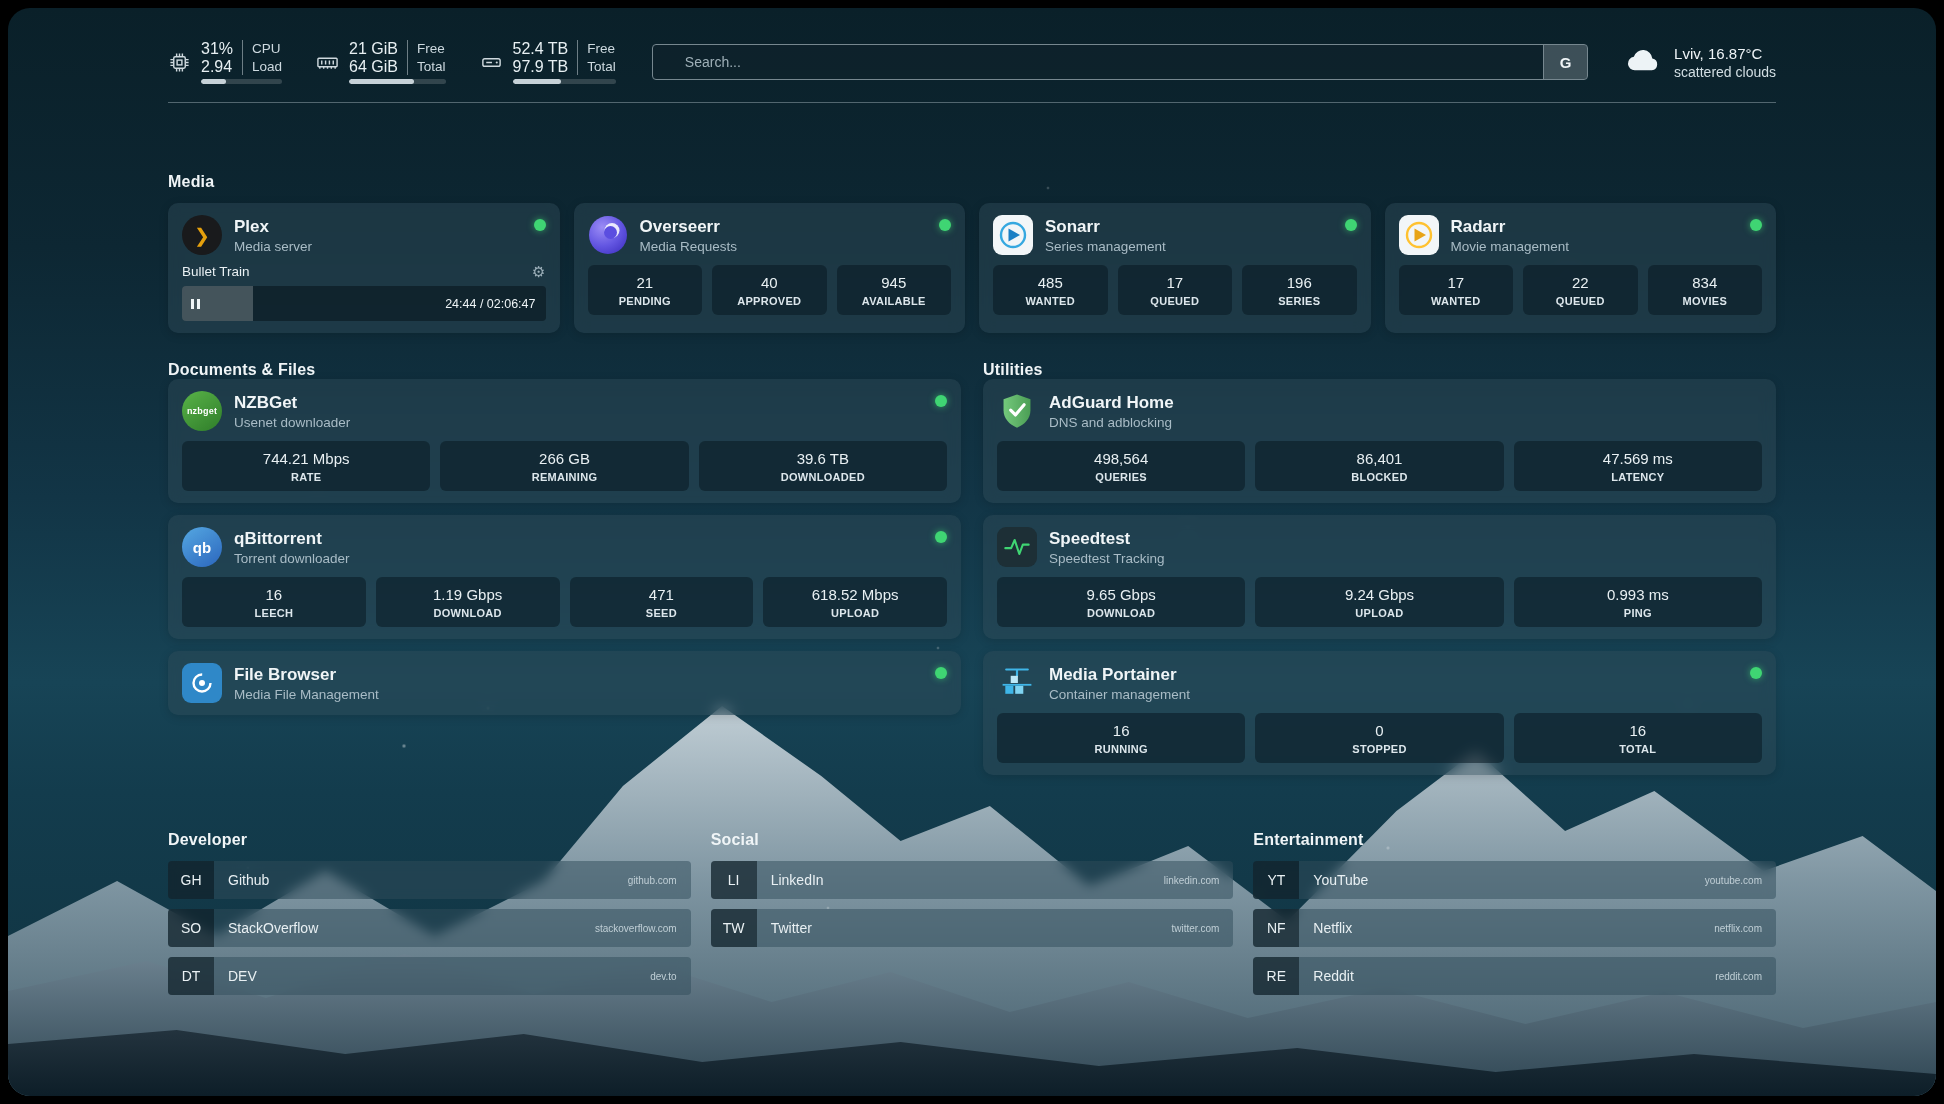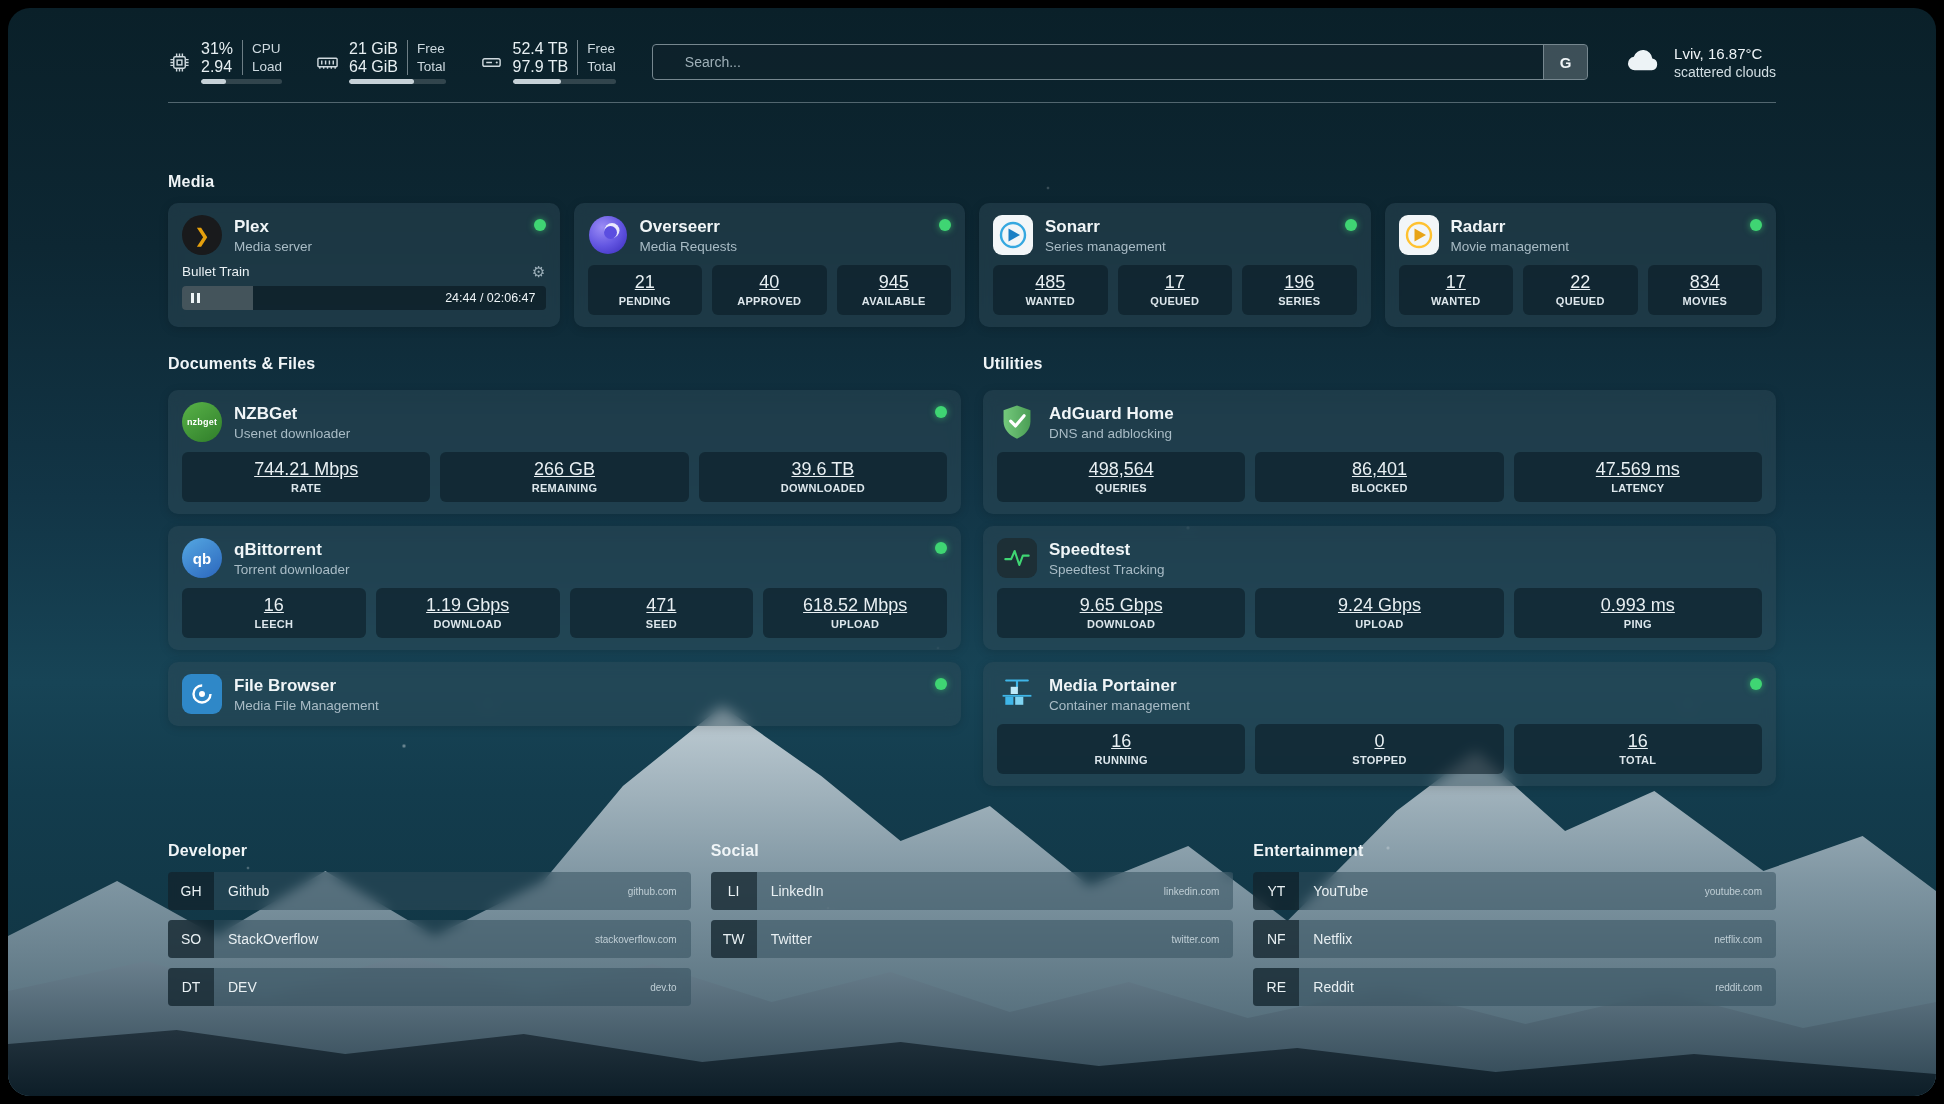--- a/index.html
+++ b/index.html
@@ -73,37 +73,37 @@
   .tile-plex { background:#191a1c; border-radius:50%; color:#e5a00d; font-size:19px; font-weight:700; }
   .tile-nzb { background:linear-gradient(145deg,#59b348,#2f7d2a); border-radius:50%; color:#fff;
     font-size:9px; font-weight:700; letter-spacing:.2px; }
   .tile-qb { background:linear-gradient(145deg,#55a8e2,#2b66bd); border-radius:50%; color:#fff;
     font-size:15px; font-weight:700; }
   .tile-fb { background:#2f88c8; border-radius:9px; }
   .tile-speed { background:#1d2f36; border-radius:9px; }
 
   .stats { display:flex; gap:10px; margin-top:10px; }
   .stat { flex:1; background:rgba(10,26,34,.55); border-radius:6px; padding:8px 4px; text-align:center; }
-  .sv { font-size:18px; color:#e9f0f3; line-height:19px;text-decoration:underline; }
+  .sv { font-size:15px; color:#e9f0f3; line-height:19px; }
   .sl { font-size:11px; font-weight:700; color:#dde7ec; margin-top:3px; letter-spacing:.3px; }
 
   
   .np-row { display:flex; align-items:center; margin-top:9px; }
   .np-name { font-size:13.5px; color:#e9f0f3; }
   .np-gear { margin-left:auto; color:#9db0ba; font-size:15px; line-height:15px; cursor:pointer; }
-  .p-bar { position:relative; height:24px; border-radius:4px; background:rgba(9,22,30,.6);
+  .p-bar { position:relative; height:35px; border-radius:4px; background:rgba(9,22,30,.6);
     margin-top:7px; overflow:hidden; }
   .p-fill { position:absolute; left:0; top:0; bottom:0; background:rgba(255,255,255,.22); }
   .p-pause { position:absolute; left:9px; top:50%; transform:translateY(-50%); display:flex; gap:3px; cursor:pointer; }
   .p-pause i { width:3px; height:10px; background:#eef4f6; display:block; }
   .p-time { position:absolute; right:10px; top:50%; transform:translateY(-50%);
     font-size:12.5px; color:#eef4f6; }
 
   .two-col { display:grid; grid-template-columns:1fr 1fr; gap:22px; margin-top:28px; }
-  .col-stack { display:flex; flex-direction:column; gap:12px; margin-top:17px;justify-content:space-between; }
+  .col-stack { display:flex; flex-direction:column; gap:12px; margin-top:0;justify-content:space-between; }
 
   
   .three-col { display:grid; grid-template-columns:repeat(3,1fr); gap:20px; margin-top:56px; }
   .bm-rows { margin-top:12px; }
   .bm-row { display:flex; align-items:center; height:38px; background:rgba(48,76,89,.5);
     border-radius:4px; overflow:hidden; margin-bottom:10px; cursor:pointer; backdrop-filter:blur(6px); }
   .bm-abbr { width:46px; height:100%; display:flex; align-items:center; justify-content:center;
     background:rgba(8,20,28,.55); font-size:14px; color:#e9f0f3; flex:0 0 46px; }
   .bm-name { padding-left:14px; font-size:14px; color:#e9f0f3; }
   .bm-url { margin-left:auto; padding-right:14px; font-size:10px; color:#c0cfd6; }

